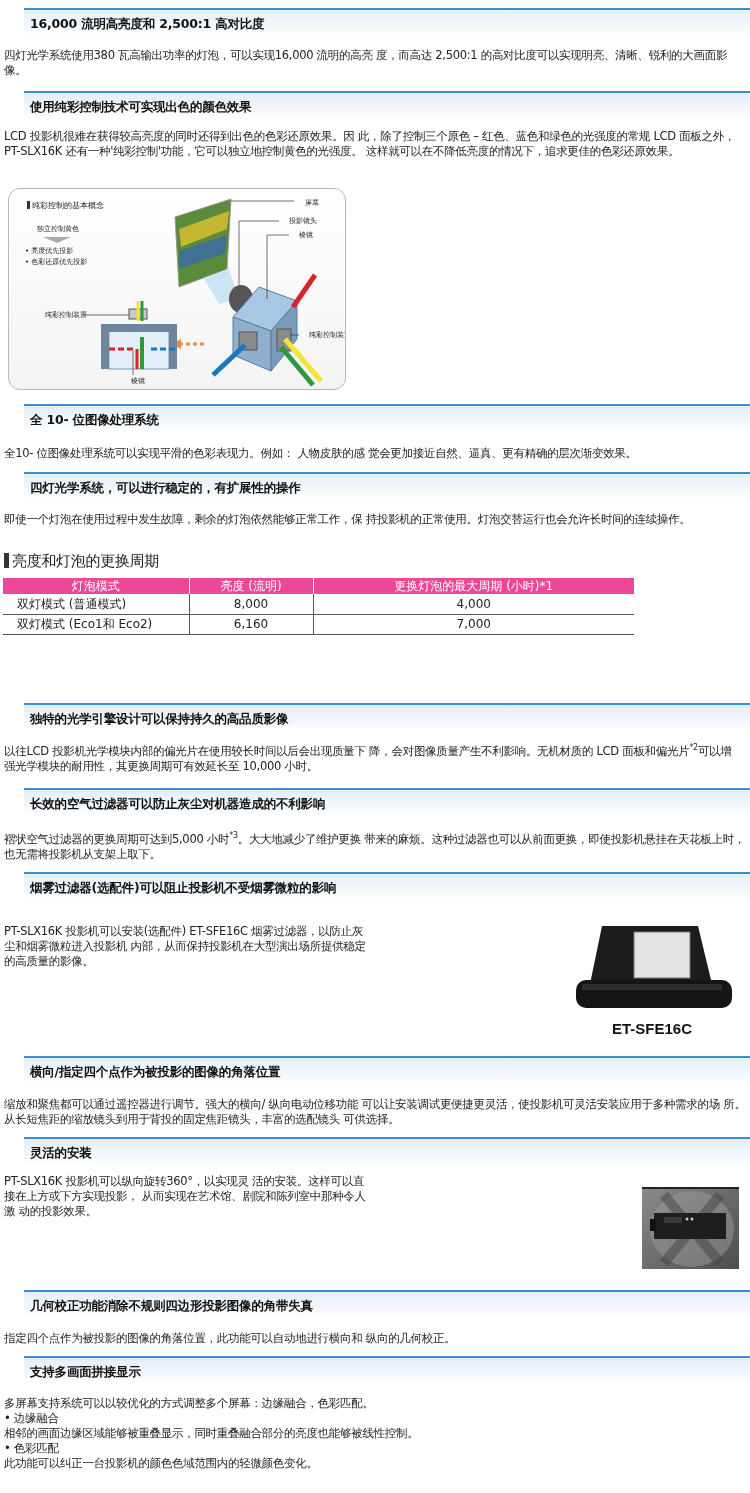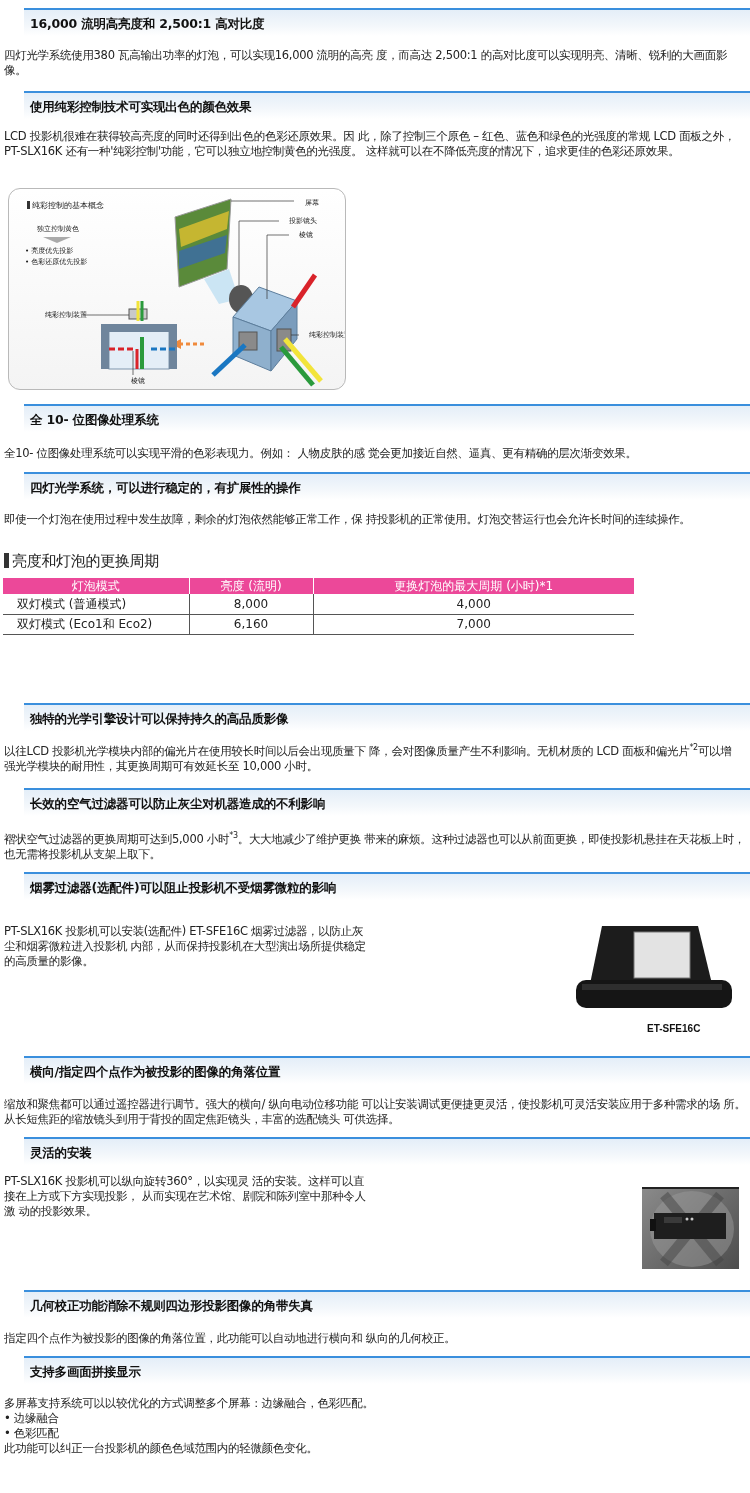--- a/index.html
+++ b/index.html
@@ -69,21 +69,21 @@
     }
     table.spec th:last-child { border-right: none; margin-left: 26px; }
     table.spec td {
       height: 20px; padding: 0; text-align: center;
       border-bottom: 1px solid #555; color: #222;
     }
     table.spec td:first-child { text-align: left; padding-left: 14px; border-right: 1px solid #555; }
     table.spec td:nth-child(2) { border-right: 1px solid #555; }
 
     .img-box { position: absolute; }
-    .caption { position: absolute; font-family: "Liberation Sans", sans-serif; font-weight: bold; font-size: 10px; color: #111; margin-left: 35px; }
+    .caption { position: absolute; font-family: "Liberation Sans", sans-serif; font-weight: bold; font-size: 15px; color: #111; }
   </style>
 </head>
 <body>
 
 <div class="sec-head" style="top:8px">16,000 流明高亮度和 2,500:1 高对比度</div>
 <div class="sec-body" style="top:48px">四灯光学系统使用380 瓦高输出功率的灯泡，可以实现16,000 流明的高亮 度，而高达 2,500:1 的高对比度可以实现明亮、清晰、锐利的大画面影像。</div>
 
 <div class="sec-head" style="top:91px">使用纯彩控制技术可实现出色的颜色效果</div>
 <div class="sec-body" style="top:129px">LCD 投影机很难在获得较高亮度的同时还得到出色的色彩还原效果。因 此，除了控制三个原色 – 红色、蓝色和绿色的光强度的常规 LCD 面板之外， PT-SLX16K 还有一种'纯彩控制'功能，它可以独立地控制黄色的光强度。 这样就可以在不降低亮度的情况下，追求更佳的色彩还原效果。</div>
 
@@ -220,15 +220,16 @@
   </svg>
 </div>
 
 <div class="sec-head" style="top:1290px">几何校正功能消除不规则四边形投影图像的角带失真</div>
 <div class="sec-body" style="top:1331px">指定四个点作为被投影的图像的角落位置，此功能可以自动地进行横向和 纵向的几何校正。</div>
 
 <div class="sec-head" style="top:1356px">支持多画面拼接显示</div>
 <div class="sec-body" style="top:1396px">
   <div>多屏幕支持系统可以以较优化的方式调整多个屏幕：边缘融合，色彩匹配。</div>
   <div>• 边缘融合</div>
+  <div>相邻的画面边缘区域能够被重叠显示，同时重叠融合部分的亮度也能够被线性控制。</div>
   <div>• 色彩匹配</div>
   <div>此功能可以纠正一台投影机的颜色色域范围内的轻微颜色变化。</div>
 </div>
 
 </body></html>

